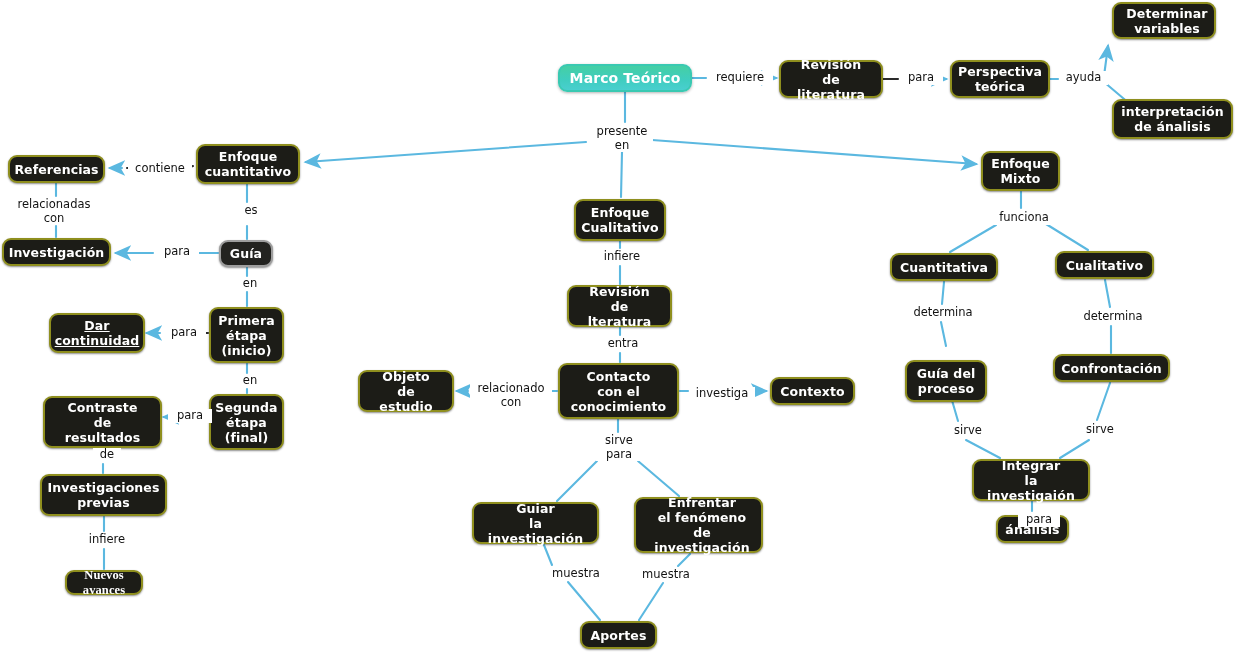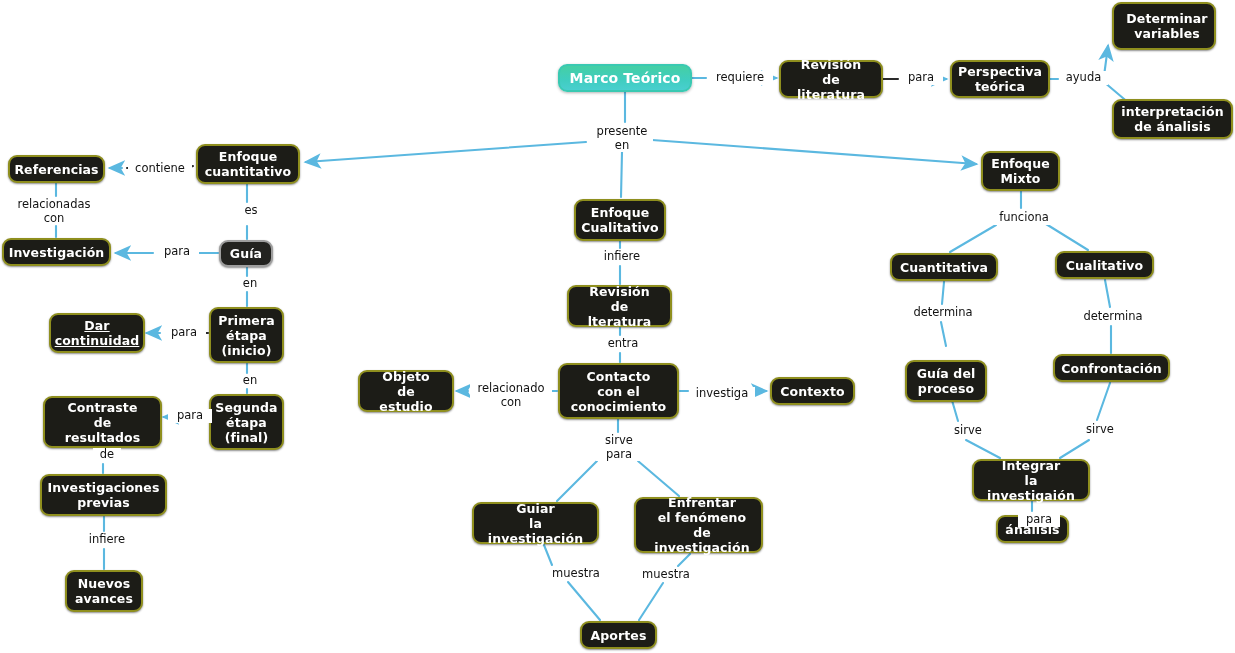--- a/index.html
+++ b/index.html
@@ -175,42 +175,42 @@
       <path d="M1032,529 L1032,535"></path>
     </g>
   </svg>
 
   <div id="node-layer">
       <div class="node root" style="left: 558px; top: 64px; width: 134px; height: 28px;"><span>Marco Teórico</span></div>
       <div class="node" style="left: 779px; top: 60px; width: 104px; height: 38px;"><span>Revisión de
 literatura</span></div>
       <div class="node" style="left: 950px; top: 60px; width: 100px; height: 38px;"><span>Perspectiva
 teórica</span></div>
-      <div class="node" style="left: 1112px; top: 2px; width: 104px; height: 48px; padding-left: 15px;"><span>Determinar
+      <div class="node" style="left: 1112px; top: 2px; width: 104px; height: 37px; padding-left: 15px;"><span>Determinar
 variables</span></div>
       <div class="node" style="left: 1112px; top: 99px; width: 121px; height: 40px;"><span>interpretación
 de ánalisis</span></div>
       <div class="node" style="left: 196px; top: 144px; width: 104px; height: 40px;"><span>Enfoque
 cuantitativo</span></div>
       <div class="node" style="left: 8px; top: 155px; width: 97px; height: 28px;"><span>Referencias</span></div>
       <div class="node" style="left: 2px; top: 238px; width: 109px; height: 28px;"><span>Investigación</span></div>
       <div class="node gray" style="left: 219px; top: 240px; width: 54px; height: 27px;"><span>Guía</span></div>
       <div class="node" style="left: 209px; top: 307px; width: 75px; height: 56px;"><span>Primera
 étapa
 (inicio)</span></div>
       <div class="node" style="left: 49px; top: 313px; width: 96px; height: 40px; text-decoration: underline;"><span>Dar
 continuidad</span></div>
       <div class="node" style="left: 209px; top: 394px; width: 75px; height: 56px;"><span>Segunda
 étapa
 (final)</span></div>
       <div class="node" style="left: 43px; top: 396px; width: 119px; height: 52px;"><span>Contraste
 de resultados</span></div>
       <div class="node" style="left: 40px; top: 474px; width: 127px; height: 42px;"><span>Investigaciones
 previas</span></div>
-      <div class="node" style="left: 65px; top: 570px; width: 78px; height: 42px;"><span>Nuevos
+      <div class="node" style="left: 65px; top: 570px; width: 78px; height: 25px; font-family: Liberation Serif, serif;"><span>Nuevos
 avances</span></div>
       <div class="node" style="left: 574px; top: 199px; width: 92px; height: 42px;"><span>Enfoque
 Cualitativo</span></div>
       <div class="node" style="left: 567px; top: 285px; width: 105px; height: 42px; justify-content: flex-end;"><span>Revisión
 de lteratura</span></div>
       <div class="node" style="left: 558px; top: 363px; width: 121px; height: 56px;"><span>Contacto
 con el
 conocimiento</span></div>
       <div class="node" style="left: 358px; top: 370px; width: 96px; height: 42px;"><span>Objeto
 de estudio</span></div>

